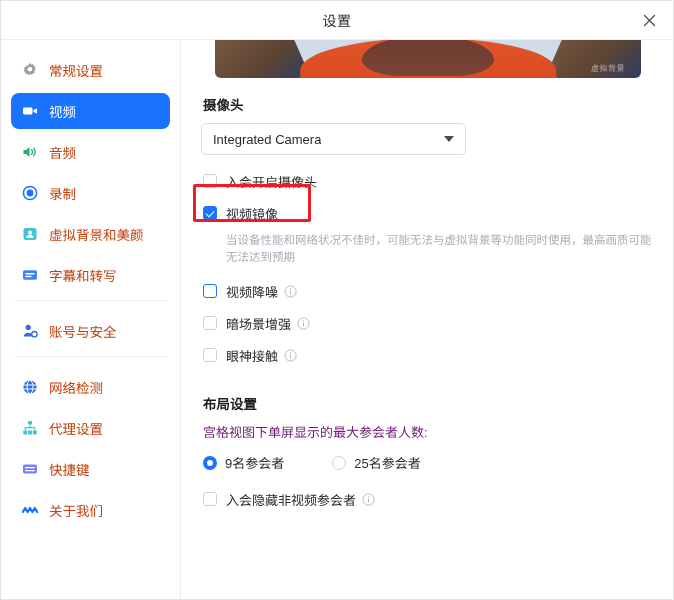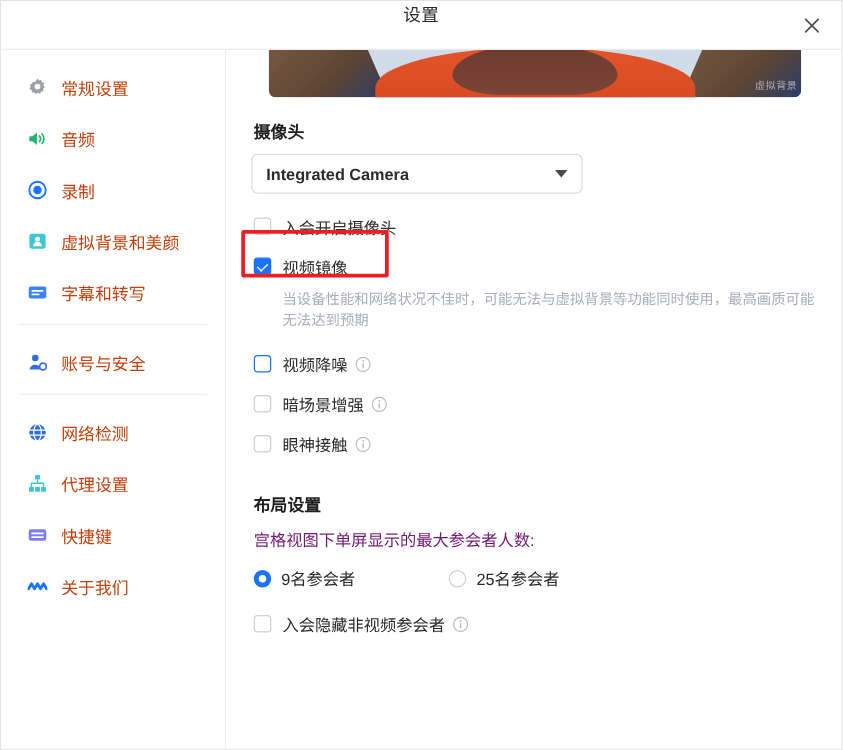--- a/index.html
+++ b/index.html
@@ -25,20 +25,21 @@
   }
 
   
   .titlebar {
     position: relative;
     height: 39px;
     min-height: 39px;
     background: #ffffff;
     border-bottom: 1px solid #ececec;
     display: flex;
+    align-items: center;
     justify-content: center;
   }
   .titlebar-title {
     font-size: 14px;
     color: #2b2b2b;
     letter-spacing: 0.5px;
   }
   .close-btn {
     position: absolute;
     right: 8px;
@@ -161,21 +162,21 @@
     position: absolute;
     bottom: 0;
     width: 96px;
     height: 48px;
     background: linear-gradient(135deg, #7a5a43 0%, #5c4433 60%, #2c3d66 100%);
   }
   .preview-corner-l { left: 0; clip-path: polygon(0 0, 78% 0, 100% 100%, 0 100%); }
   .preview-corner-r { right: 0; clip-path: polygon(22% 0, 100% 0, 100% 100%, 0 100%); }
   .preview-wm {
     position: absolute;
-    right: 3px;
+    right: 16px;
     bottom: 5px;
     font-size: 8px;
     color: rgba(255,255,255,0.55);
     letter-spacing: 0.5px;
     margin-top: 42px;
   }
 
   
   .section-title {
     font-size: 13.5px;
@@ -197,21 +198,20 @@
     padding: 0 28px 0 11px;
     cursor: pointer;
     margin-bottom: 13px;
   }
   .select-box .select-value {
     font-size: 13px;
     color: #2b2b2b;
     white-space: nowrap;
     overflow: hidden;
     text-overflow: ellipsis;
-    font-weight: bold;
   }
   .select-box .chevron {
     position: absolute;
     right: 11px;
     top: 50%;
     transform: translateY(-50%);
     width: 0; height: 0;
     border-left: 5px solid transparent;
     border-right: 5px solid transparent;
     border-top: 6px solid #4a4a4a;
@@ -289,21 +289,20 @@
 
   .layout-desc {
     font-size: 13px;
     color: #701a75;
     margin: 0 0 12px 2px;
   }
   .radio-row {
     display: flex;
     align-items: center;
     margin: 0 0 14px 2px;
-    gap: 27px;
   }
   .radio-opt {
     display: flex;
     align-items: center;
     cursor: pointer;
     margin-right: 48px;
   }
   .radio-opt:last-child { margin-right: 0; }
   .rbox {
     width: 14px;
@@ -357,20 +356,29 @@
       <div class="nav-item">
         <span class="nav-icon">
           <svg width="16" height="16" viewBox="0 0 16 16">
             <path fill="#9aa0a8" d="M8 0.8l1.1 1.6 1.9-.5.5 1.9 1.9.6-.8 1.8 1.2 1.5-1.4 1.3.4 1.9-1.9.3-.9 1.7-1.8-.8-1.6 1.1-1.2-1.5-1.9.2-.2-1.9-1.7-.9.9-1.7-.7-1.8 1.9-.4.4-1.9 1.9.4z"></path>
             <circle cx="8" cy="7.2" r="2.3" fill="#ffffff"></circle>
           </svg>
         </span>
         <span class="nav-label">常规设置</span>
       </div>
 
+      <div class="nav-item active">
+        <span class="nav-icon">
+          <svg width="16" height="16" viewBox="0 0 16 16">
+            <rect x="1" y="4.5" width="9.5" height="7" rx="1.4" fill="#ffffff"></rect>
+            <path d="M11.3 7.3 L15 5.2 V10.8 L11.3 8.7 Z" fill="#ffffff"></path>
+          </svg>
+        </span>
+        <span class="nav-label">视频</span>
+      </div>
 
       <div class="nav-item">
         <span class="nav-icon">
           <svg width="16" height="16" viewBox="0 0 16 16">
             <path d="M1.5 6 H4 L7.5 3 V13 L4 10 H1.5 Z" fill="#23b26d"></path>
             <path d="M9.5 5.8 a3 3 0 0 1 0 4.4" stroke="#23b26d" stroke-width="1.4" fill="none" stroke-linecap="round"></path>
             <path d="M11.6 4.2 a5.4 5.4 0 0 1 0 7.6" stroke="#23b26d" stroke-width="1.3" fill="none" stroke-linecap="round"></path>
           </svg>
         </span>
         <span class="nav-label">音频</span>

